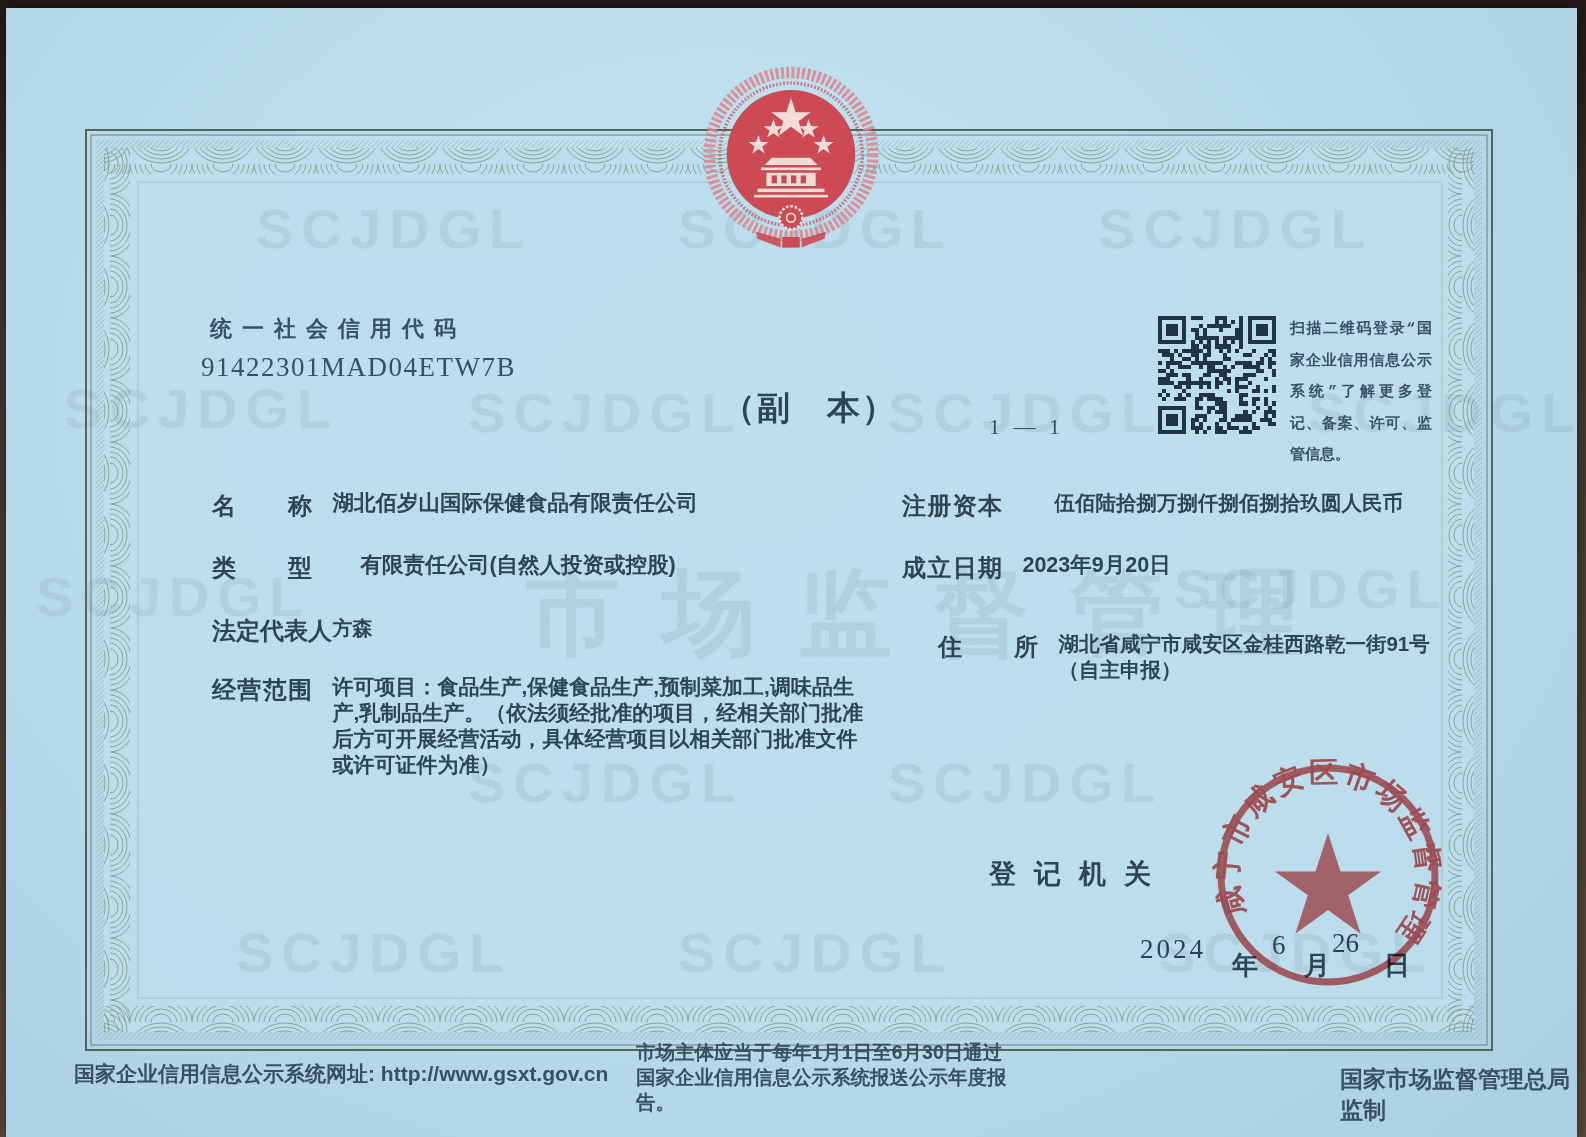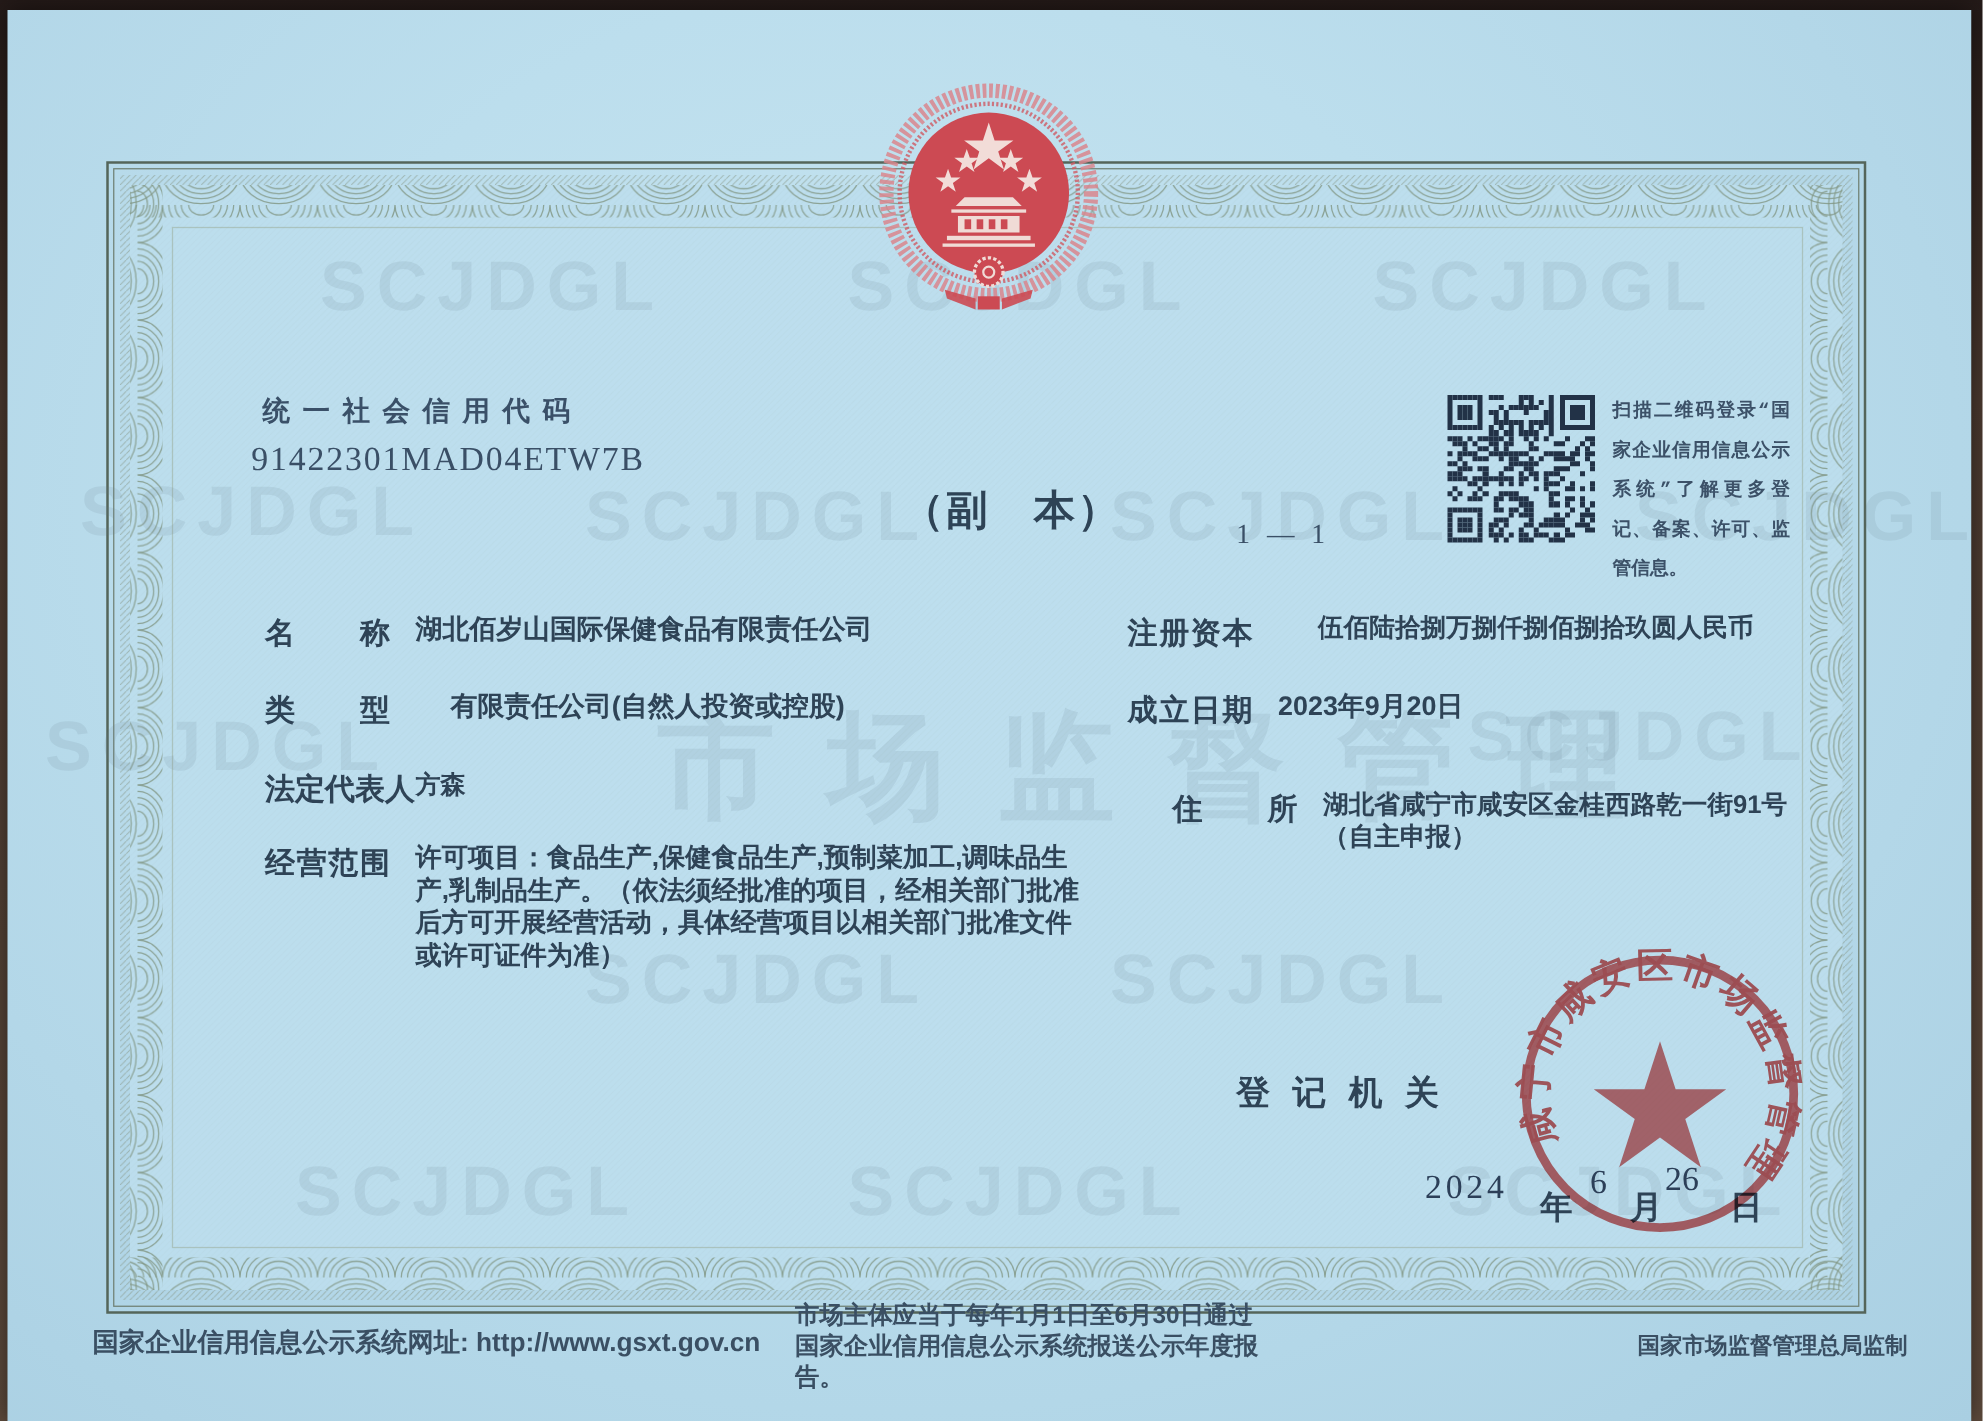--- a/index.html
+++ b/index.html
@@ -1056,15 +1056,15 @@
     <defs>
       <path id="sealArc" d="M -75 52 A 91 91 0 1 1 75 52" fill="none"></path>
     </defs>
     <text font-size="29" font-weight="700" fill="#cf4545" letter-spacing="4" opacity=".95" font-family="Liberation Sans, sans-serif">
       <textPath href="#sealArc" startOffset="14">咸宁市咸安区市场监督管理局</textPath>
     </text>
   </svg>
 
   <div class="abs foot" style="left:68px;top:1052px;">国家企业信用信息公示系统网址: http://www.gsxt.gov.cn</div>
   <div class="abs foot" style="left:630px;top:1032px;width:385px;font-size:19.5px;line-height:25px;">市场主体应当于每年1月1日至6月30日通过国家企业信用信息公示系统报送公示年度报告。</div>
-  <div class="abs foot" style="left:1304px;top:1056px;font-size:18px;">国家市场监督管理总局监制</div>
+  <div class="abs foot" style="left:1334px;top:1056px;font-size:23px;">国家市场监督管理总局监制</div>
 
 </div>
 
 </body></html>

